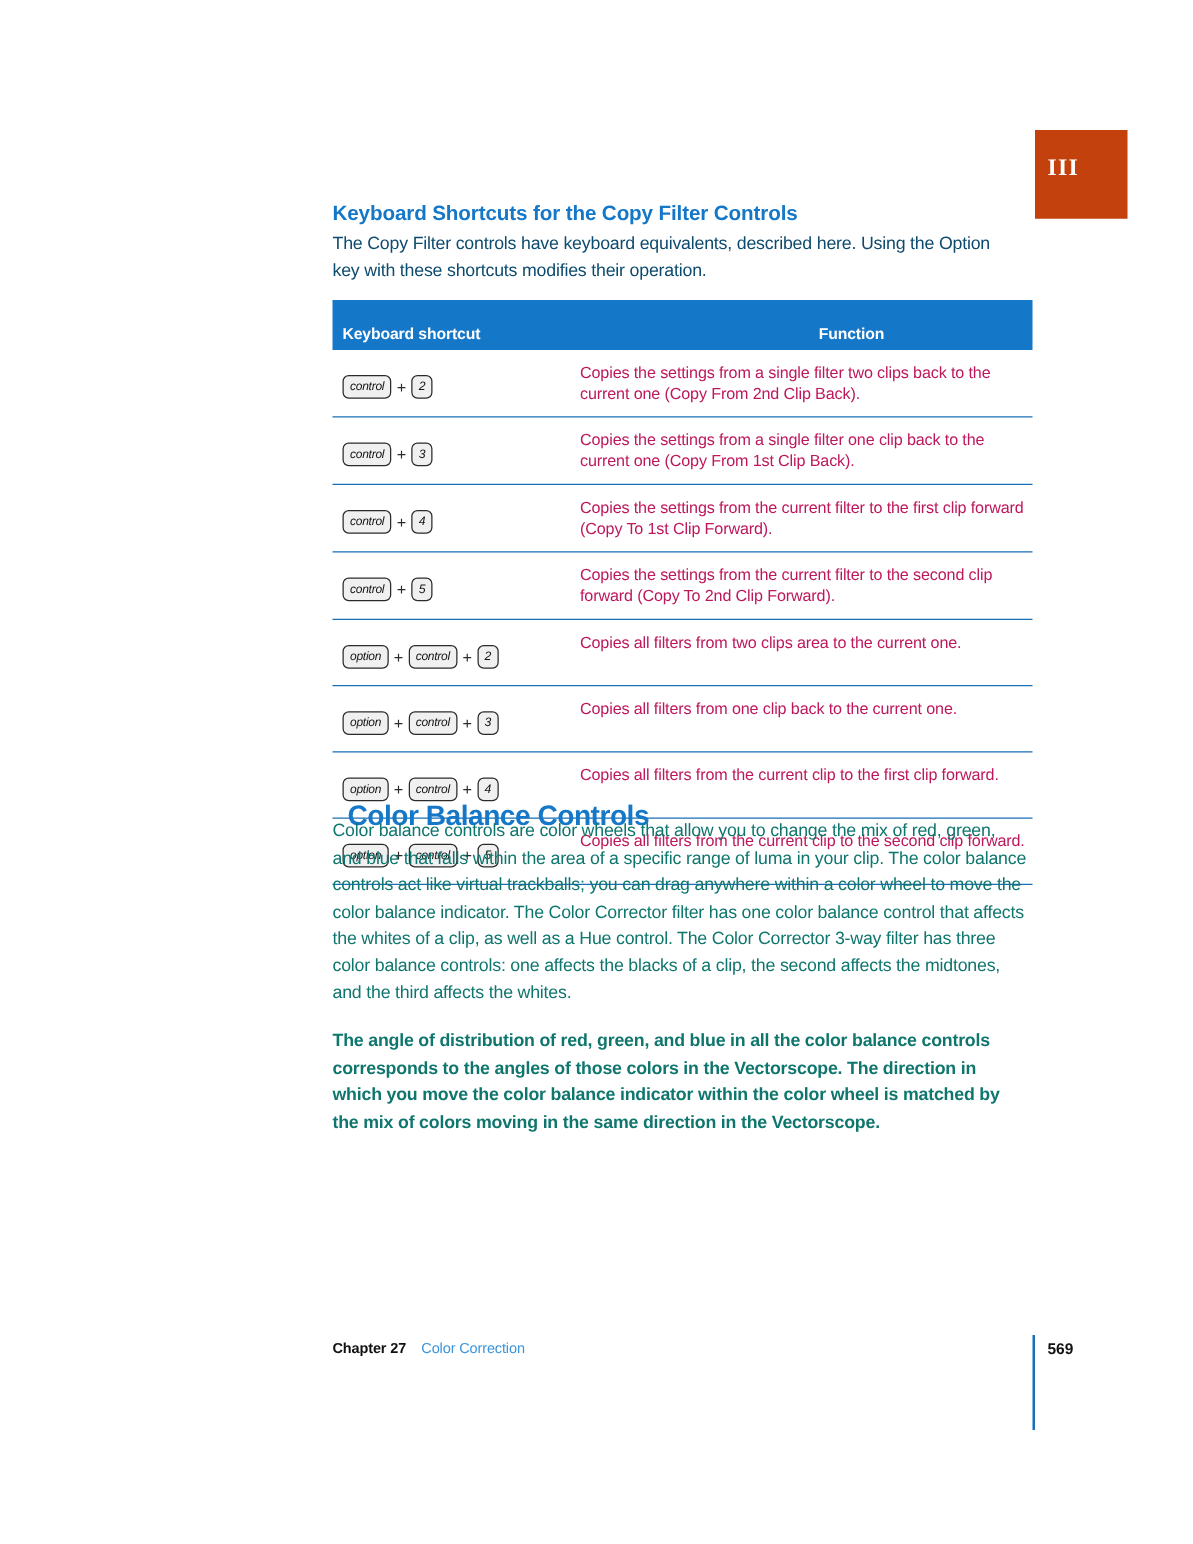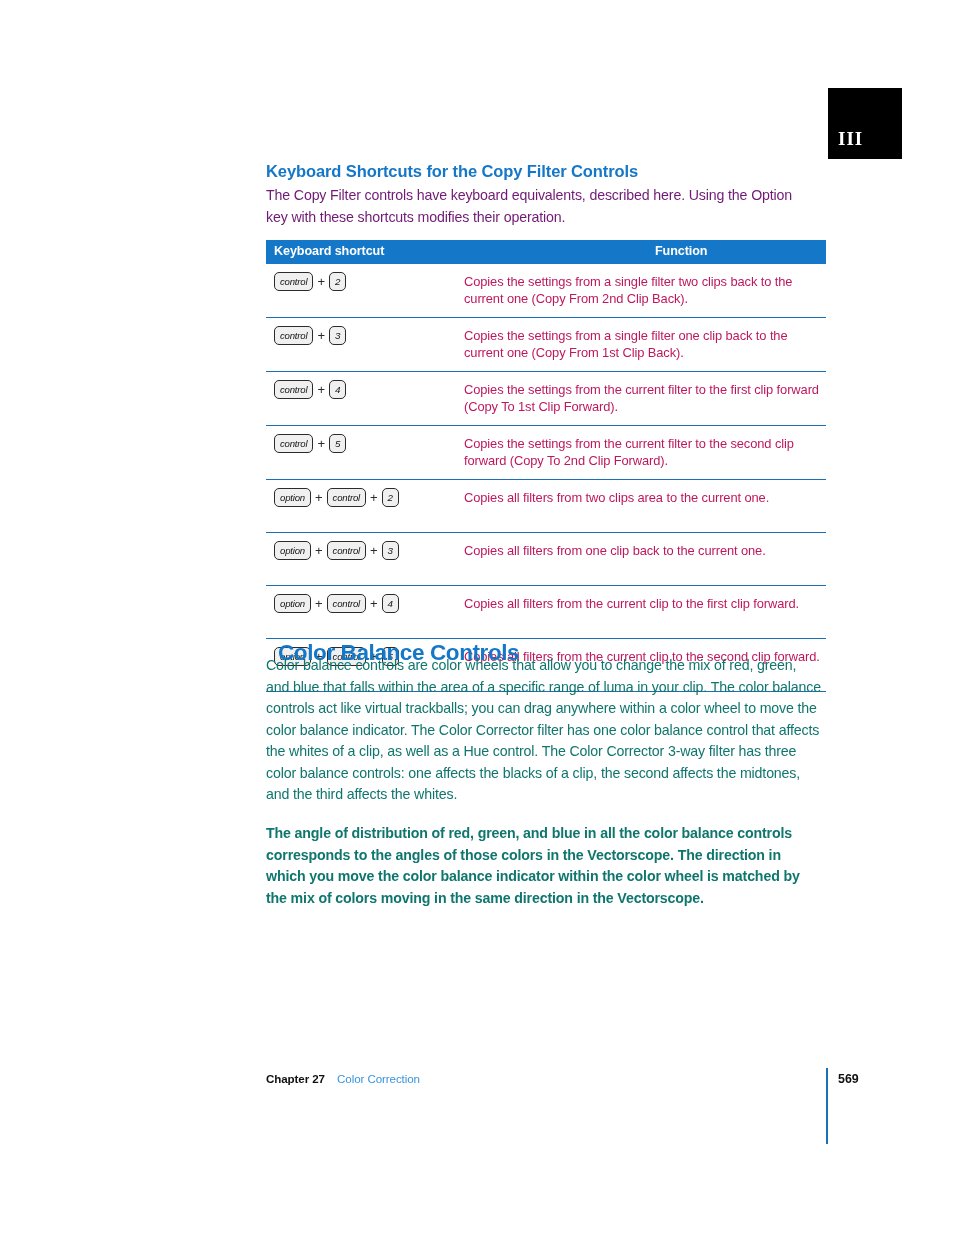--- a/index.html
+++ b/index.html
@@ -14,26 +14,26 @@
     color: #1a1a1a;
     position: relative;
     overflow: hidden;
     -webkit-font-smoothing: antialiased;
   }
 
   
   .part-tab {
     position: absolute;
     left: 828px;
-    top: 88px;
+    top: 104px;
     width: 74px;
     height: 71px;
-    background: #000000;
+    background: #c2410c;
     display: flex;
-    align-items: flex-end;
+    align-items: center;
     justify-content: flex-start;
   }
   .part-tab-label {
     color: #ffffff;
     font-family: "Liberation Serif", serif;
     font-weight: bold;
     font-size: 19px;
     line-height: 1;
     letter-spacing: 1px;
     padding: 0 0 11px 10px;
@@ -60,39 +60,39 @@
   }
 
   p.intro {
     margin: 0;
     position: absolute;
     top: 185px;
     left: 0;
     width: 548px;
     font-size: 14.2px;
     line-height: 21.5px;
-    color: #701a75;
+    color: #0c4a6e;
     letter-spacing: -0.15px;
   }
 
   
   .sc-table {
     position: absolute;
     top: 240px;
     left: 0;
     width: 560px;
     border-collapse: collapse;
   }
   .sc-table thead th {
     background: #1577c7;
     color: #ffffff;
     font-size: 12.6px;
     font-weight: bold;
     text-align: left;
-    padding: 4px 0 6px 8px;
+    padding: 20px 0 6px 8px;
     letter-spacing: -0.1px;
     height: 13px;
     vertical-align: middle;
   }
   .sc-table thead th.col-shortcut { width: 190px; }
   .sc-table thead th.col-function { padding-left: 191px; }
 
   .sc-table tbody tr { border-bottom: 1.4px solid #1a6fb5; }
   .sc-table tbody td {
     vertical-align: top;
@@ -105,21 +105,21 @@
   }
   .sc-table td.cell-function {
     padding: 10px 6px 10px 0;
     font-size: 12.9px;
     line-height: 16.5px;
     color: #be185d;
     letter-spacing: -0.1px;
   }
 
   
-  .keys { display: flex; align-items: center; white-space: nowrap; }
+  .keys { display: flex; align-items: center; white-space: nowrap; margin-top: 12px; }
   .keycap {
     display: inline-flex;
     align-items: center;
     justify-content: center;
     box-sizing: border-box;
     height: 19px;
     min-width: 18px;
     padding: 0 5px;
     border: 1.2px solid #2b2b2b;
     border-radius: 5px;

